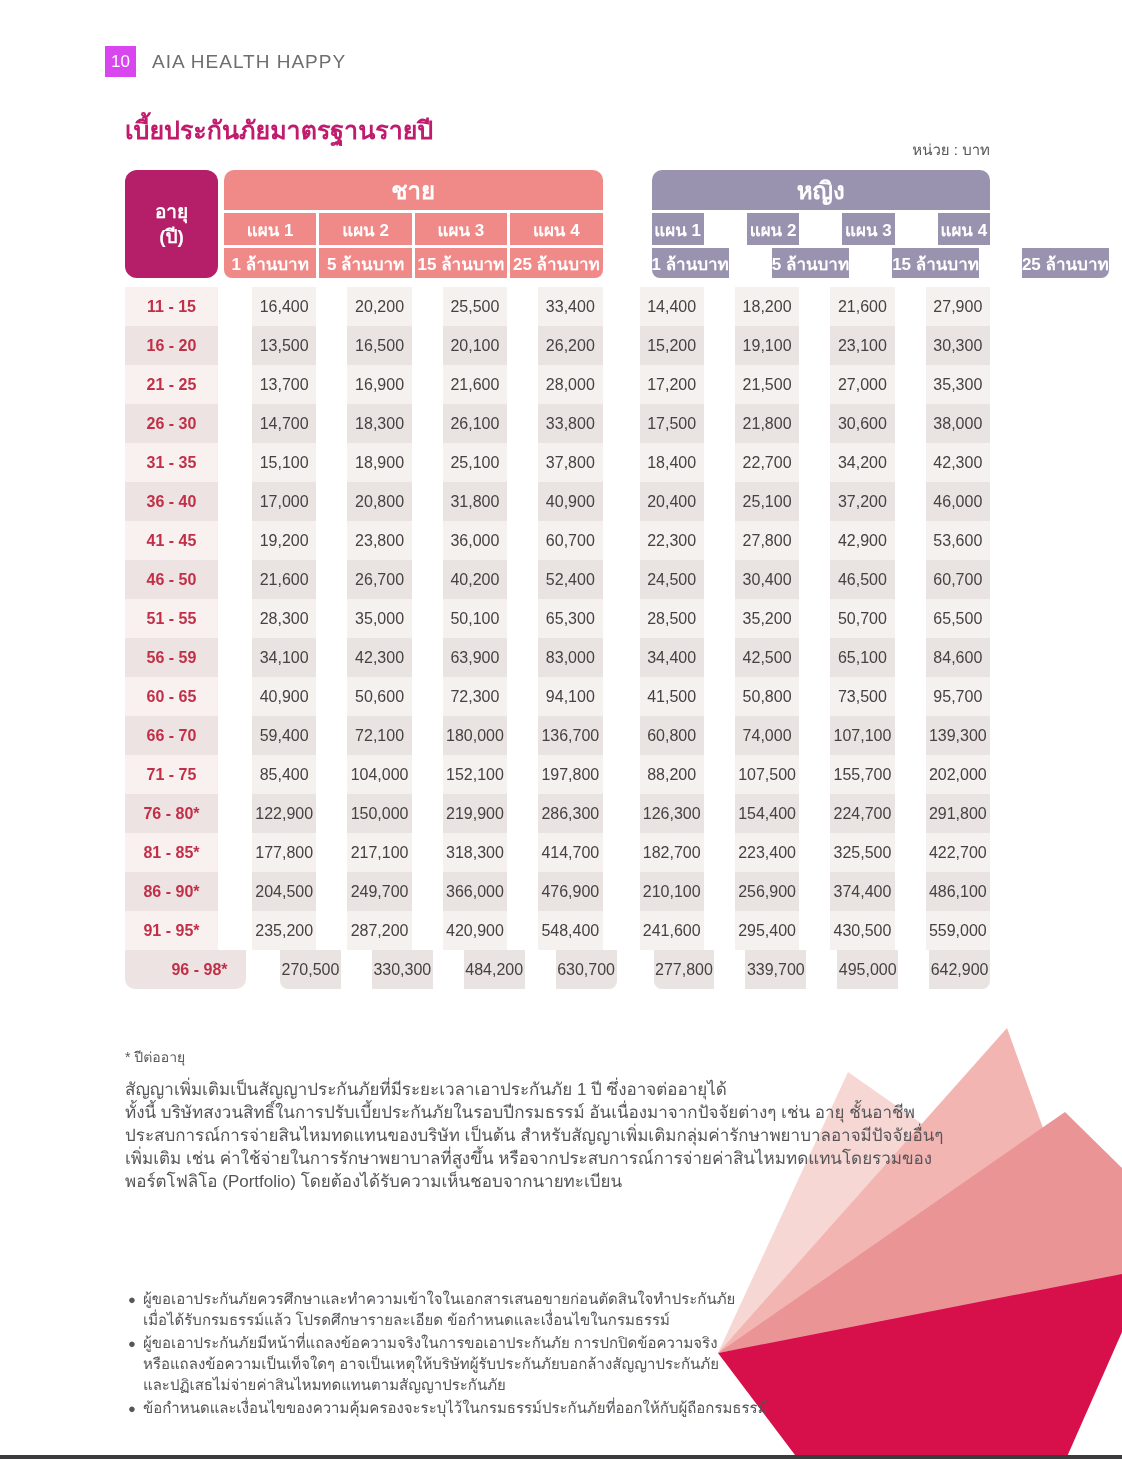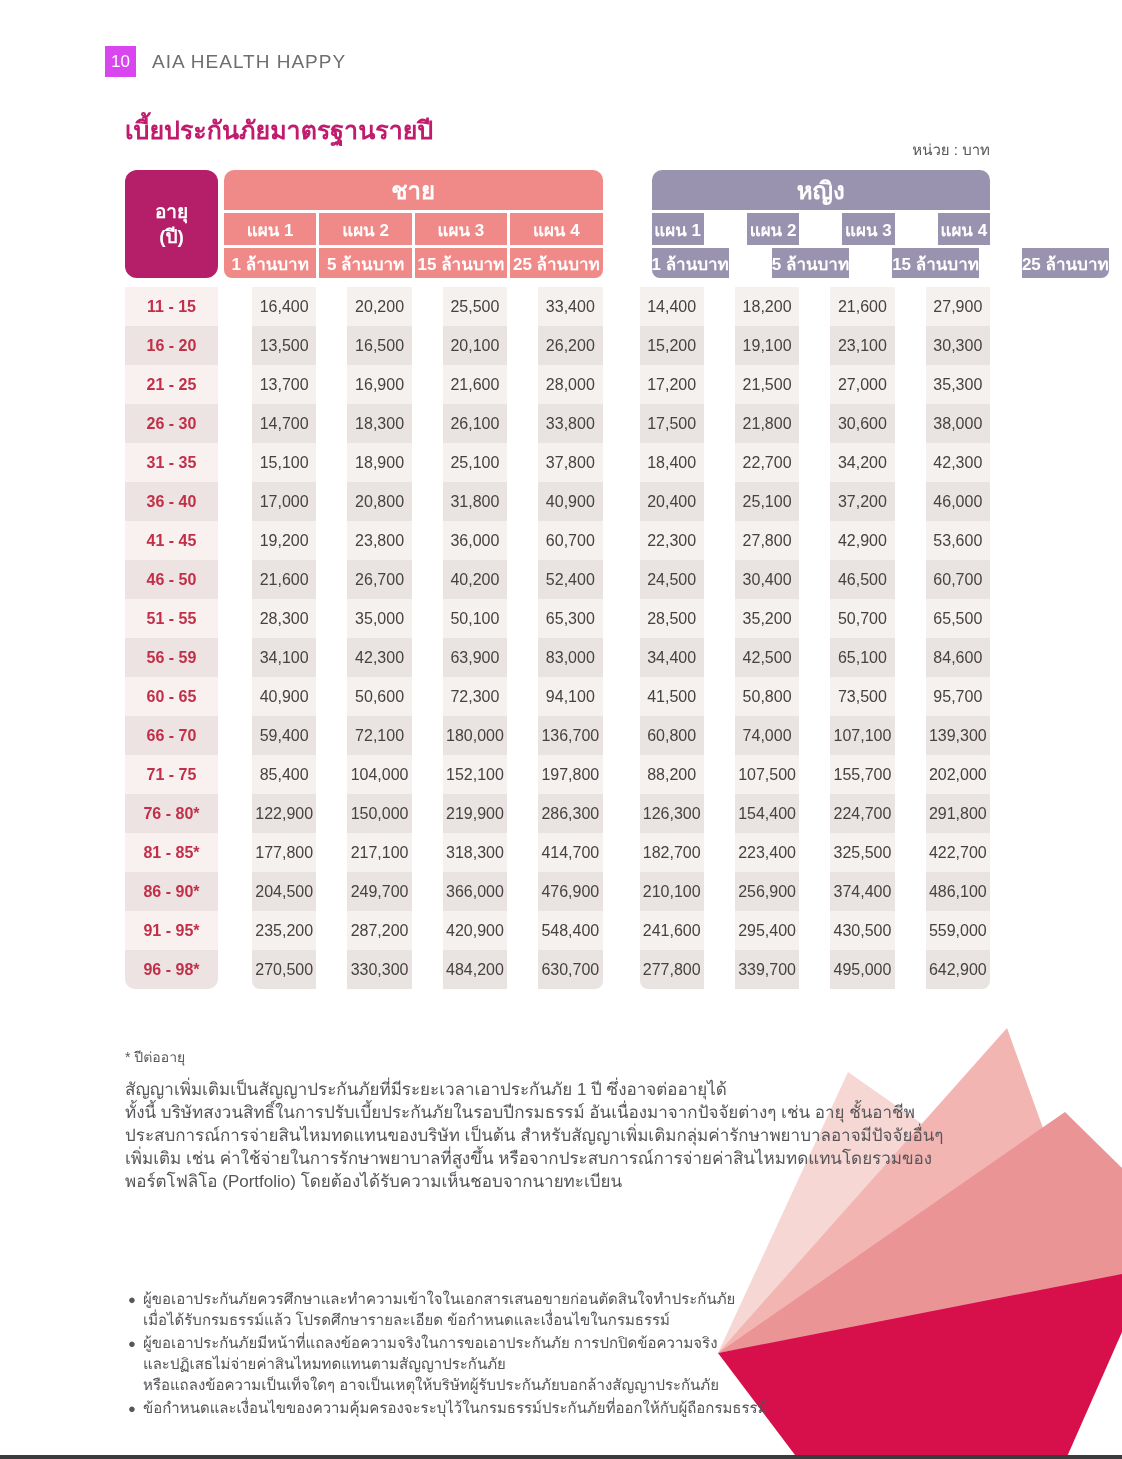--- a/index.html
+++ b/index.html
@@ -49,21 +49,21 @@
   .body-row{display:flex;height:39px;gap:28px;}
   .age-c,.d{display:flex;align-items:center;justify-content:center;white-space:nowrap;}
   .age-c{width:93px;margin-right:6px;flex:none;font-weight:bold;color:#c22f48;font-size:16px;}
   .d{flex:1;margin-right:3px;color:#474143;font-size:16px;}
   .d.gend{margin-right:9px;}
   .body-row .d:last-child{margin-right:0;}
   .body-row.odd .age-c{background:#f8f1f0;}
   .body-row.odd .d{background:#f5f1ee;}
   .body-row.even .age-c{background:#ece3e2;}
   .body-row.even .d{background:#e9e4e1;}
-  .body-row.last .age-c{border-radius:0 0 10px 10px;}
+  .body-row.last .age-c{border-radius:0 0 10px 10px;padding-left:28px;}
   .body-row.last .d:nth-child(2),.body-row.last .d:nth-child(6){border-radius:0 0 0 8px;}
   .body-row.last .d.gend,.body-row.last .d:last-child{border-radius:0 0 8px 0;}
   
   .footnote{left:125px;top:1046px;color:#58585a;font-size:14px;}
   .paragraph{left:125px;top:1078px;color:#56565a;font-size:17px;line-height:23px;}
   .paragraph div{white-space:nowrap;}
   .bullets{left:128px;top:1288px;color:#56565a;font-size:15px;line-height:21px;}
   .bullet{display:flex;margin-bottom:2px;}
   .dot{width:15px;flex:none;font-size:13px;padding-top:1px;}
   .blines div{white-space:nowrap;}
@@ -344,22 +344,22 @@
       <span class="dot">●</span>
       <div class="blines">
         <div>ผู้ขอเอาประกันภัยควรศึกษาและทำความเข้าใจในเอกสารเสนอขายก่อนตัดสินใจทำประกันภัย</div>
         <div>เมื่อได้รับกรมธรรม์แล้ว โปรดศึกษารายละเอียด ข้อกำหนดและเงื่อนไขในกรมธรรม์</div>
       </div>
     </div>
     <div class="bullet">
       <span class="dot">●</span>
       <div class="blines">
         <div>ผู้ขอเอาประกันภัยมีหน้าที่แถลงข้อความจริงในการขอเอาประกันภัย การปกปิดข้อความจริง</div>
+        <div>หรือแถลงข้อความเป็นเท็จใดๆ อาจเป็นเหตุให้บริษัทผู้รับประกันภัยบอกล้างสัญญาประกันภัย</div>
         <div>และปฏิเสธไม่จ่ายค่าสินไหมทดแทนตามสัญญาประกันภัย</div>
-        <div>หรือแถลงข้อความเป็นเท็จใดๆ อาจเป็นเหตุให้บริษัทผู้รับประกันภัยบอกล้างสัญญาประกันภัย</div>
       </div>
     </div>
     <div class="bullet">
       <span class="dot">●</span>
       <div class="blines">
         <div>ข้อกำหนดและเงื่อนไขของความคุ้มครองจะระบุไว้ในกรมธรรม์ประกันภัยที่ออกให้กับผู้ถือกรมธรรม์</div>
       </div>
     </div>
   </div>
 

